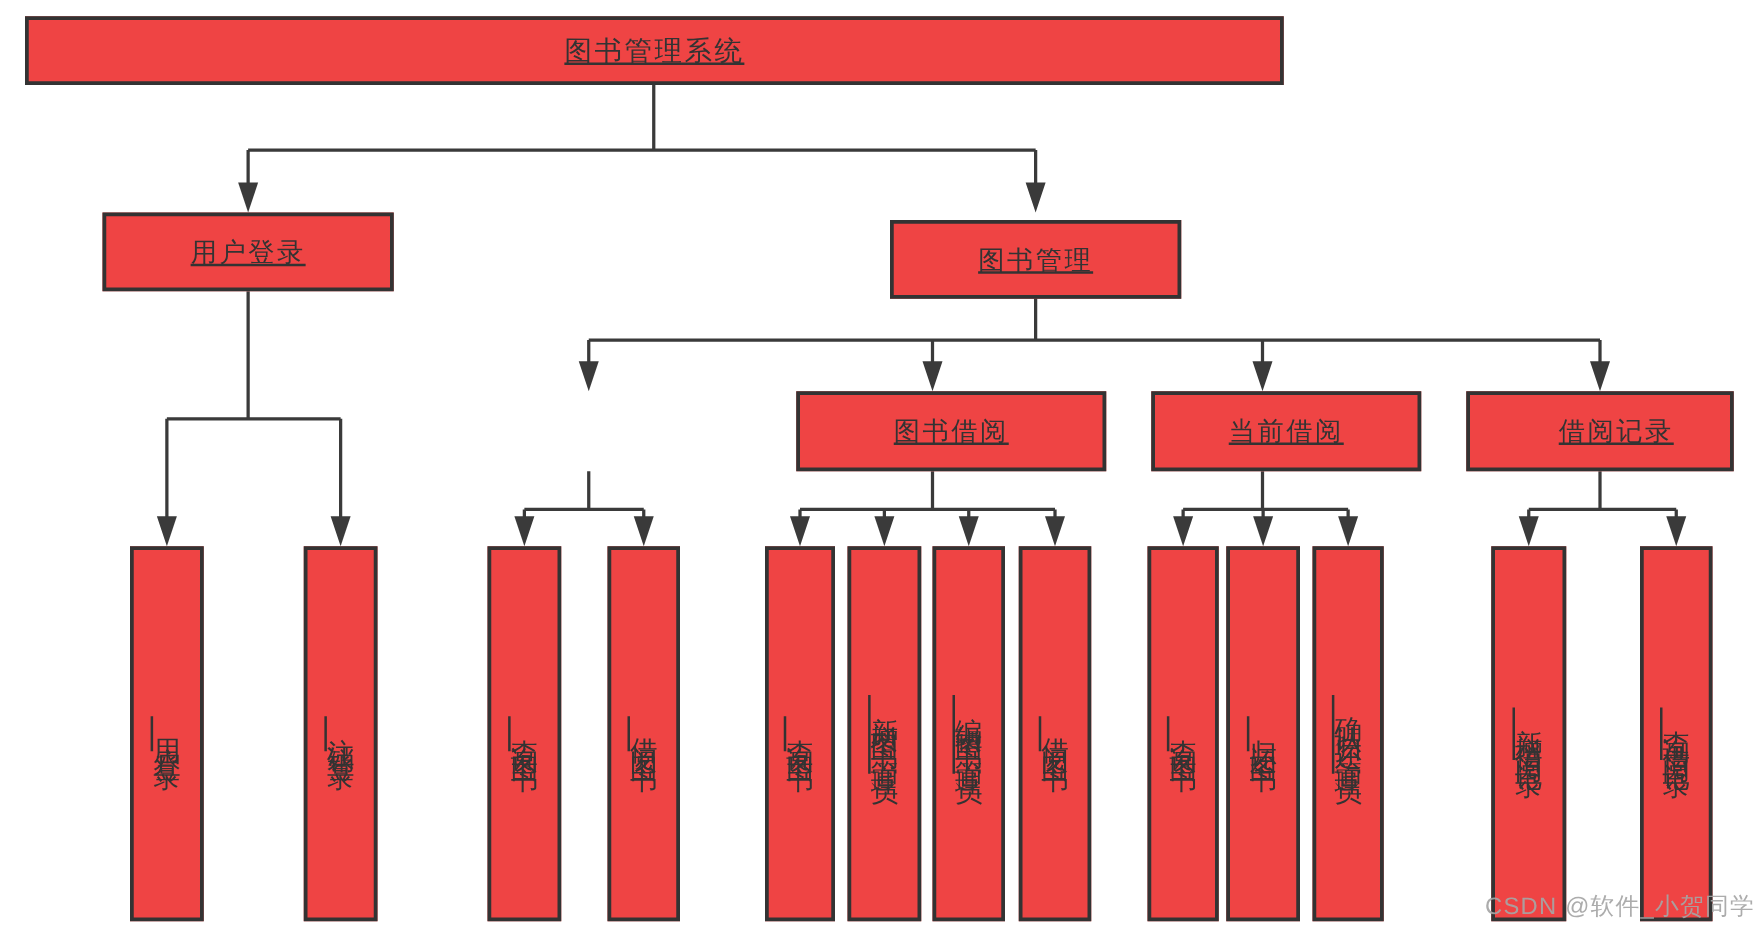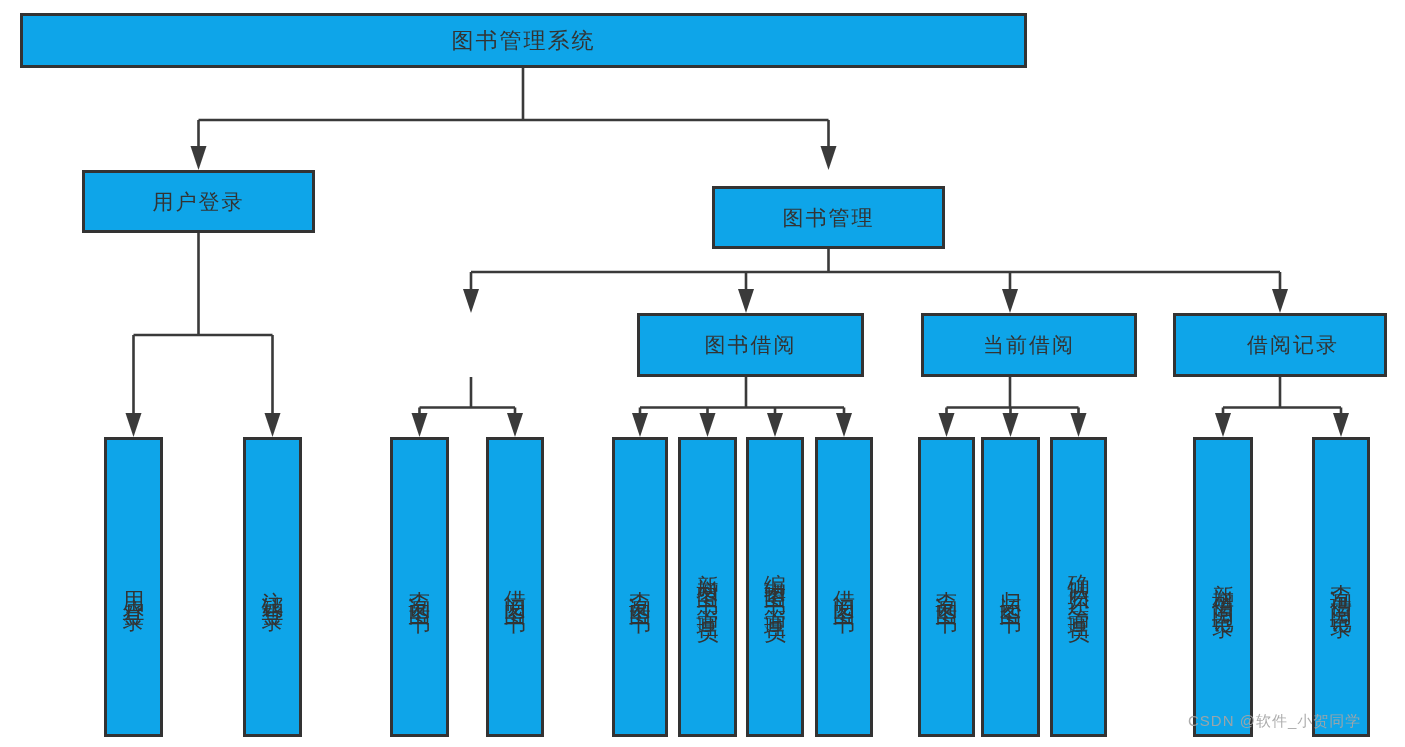--- a/index.html
+++ b/index.html
@@ -15,41 +15,42 @@
     position: absolute;
     left: 0; top: 0;
     z-index: 0;
   }
   .ln  { fill: none; stroke: #3a3a3a; stroke-width: 2.6; }
   .ah  { fill: #3a3a3a; stroke: none; }
   .box {
     position: absolute;
     box-sizing: border-box;
     border: 3px solid #333333;
-    background: #0ea5e9;
+    background: #ef4444;
     color: #333333;
     display: flex;
     align-items: center;
     justify-content: center;
     z-index: 1;
     text-align: center;
+    text-decoration: underline;
   }
   .hbox { font-size: 21px; letter-spacing: 2px; white-space: nowrap; }
   .root-box { font-size: 22px; }
   .vbox {
     writing-mode: vertical-rl;
     text-orientation: mixed;
     font-size: 22px;
     letter-spacing: 7px;
     line-height: 1;
   }
   .watermark {
     position: absolute;
     z-index: 3;
-    font-size: 15px;
+    font-size: 19px;
     letter-spacing: 1px;
     color: rgba(165,165,165,0.92);
     white-space: nowrap;
   }
 </style>
 </head>
 <body>
 
 <div class="canvas">
 
@@ -79,23 +80,23 @@
     <polygon class="ah" points="938.5,413 954.5,413 946.5,437"></polygon>
     <polygon class="ah" points="1002.5,413 1018.5,413 1010.5,437"></polygon>
     <polygon class="ah" points="1070.5,413 1086.5,413 1078.5,437"></polygon>
     <polygon class="ah" points="1215,413 1231,413 1223,437"></polygon>
     <polygon class="ah" points="1333,413 1349,413 1341,437"></polygon>
   </svg>
 
   <div class="box hbox root-box" style="left:20px;top:13px;width:1007px;height:55px;">图书管理系统</div>
 
   <div class="box hbox" style="left:82px;top:170px;width:233px;height:63px;">用户登录</div>
-  <div class="box hbox" style="left:712px;top:186px;width:233px;height:63px;">图书管理</div>
+  <div class="box hbox" style="left:712px;top:176px;width:233px;height:63px;">图书管理</div>
 
-  <div class="box hbox" style="left:637px;top:313px;width:227px;height:64px;">图书借阅</div>
+  <div class="box hbox" style="left:637px;top:313px;width:248px;height:64px;">图书借阅</div>
   <div class="box hbox" style="left:902px;top:313px;width:216px;height:64px;margin-left:19px;">当前借阅</div>
   <div class="box hbox" style="left:1173px;top:313px;width:214px;height:64px;padding-left:26px;">借阅记录</div>
 
   <div class="box vbox" style="left:104px;top:437px;width:59px;height:300px;">用户登录</div>
   <div class="box vbox" style="left:243px;top:437px;width:59px;height:300px;">注销登录</div>
 
   <div class="box vbox" style="left:390px;top:437px;width:59px;height:300px;">查询图书</div>
   <div class="box vbox" style="left:486px;top:437px;width:58px;height:300px;">借阅图书</div>
 
   <div class="box vbox" style="left:612px;top:437px;width:56px;height:300px;">查询图书</div>

